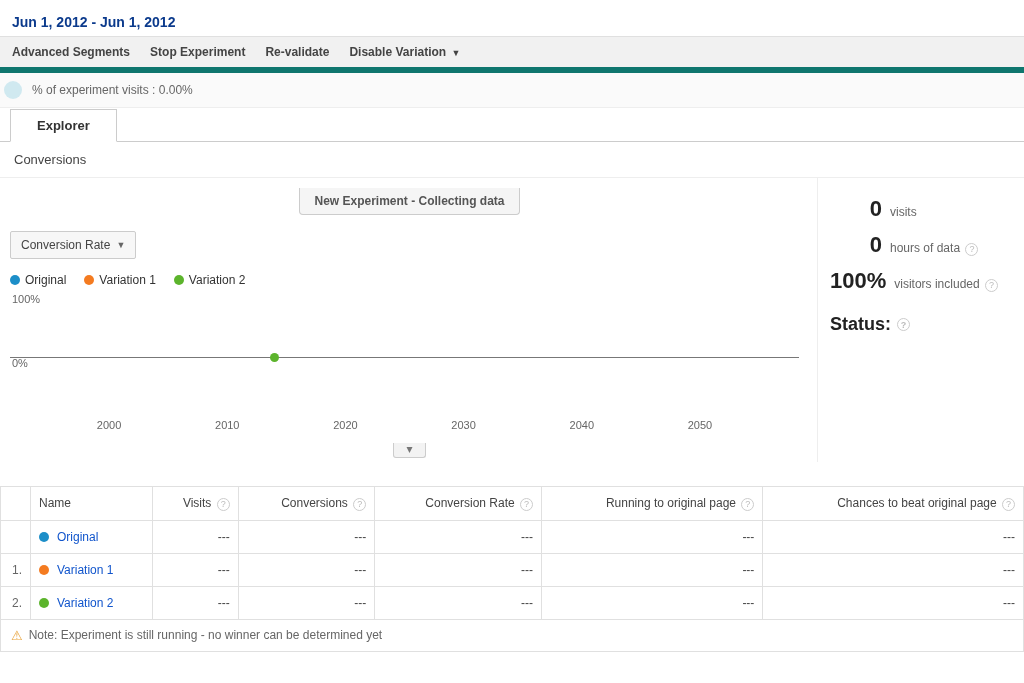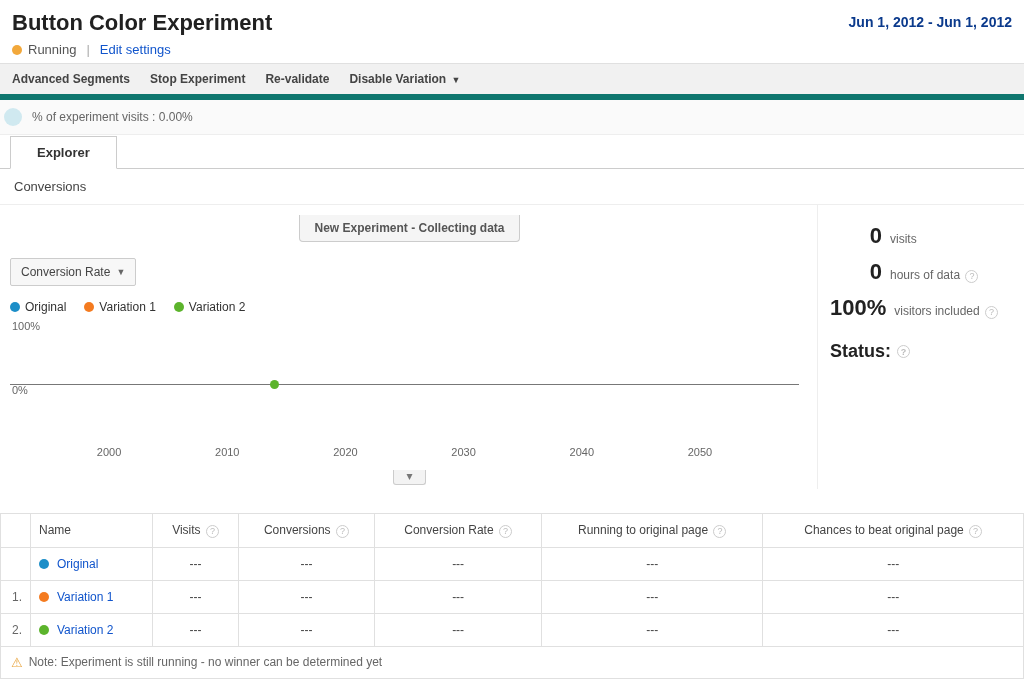--- a/index.html
+++ b/index.html
@@ -52,42 +52,33 @@
 .chev-btn { display: inline-block; border: 1px solid #ccc; border-top: none; background: #f3f3f3; padding: 0 12px 2px; border-radius: 0 0 3px 3px; color: #777; font-size: 12px; cursor: pointer; line-height: 12px; }
 .stat-row { display: flex; align-items: baseline; margin-bottom: 10px; gap: 8px; }
 .stat-num { font-size: 22px; font-weight: bold; color: #222; min-width: 52px; text-align: right; }
 .stat-label { color: #666; font-size: 12px; }
 .help-icon { display: inline-flex; width: 13px; height: 13px; border: 1px solid #ccc; border-radius: 50%; align-items: center; justify-content: center; font-size: 9px; color: #bbb; margin-left: 2px; cursor: help; }
 .status-head { font-size: 18px; font-weight: bold; color: #222; margin-top: 20px; margin-bottom: 4px; display: flex; align-items: center; gap: 4px; }
 .status-msg { font-size: 12px; color: #555; line-height: 1.4; }
 table.data-table { width: 100%; border-collapse: collapse; margin-top: 24px; font-size: 12px; }
 .data-table th, .data-table td { border: 1px solid #e0e0e0; padding: 9px 8px; }
 .data-table th { background: #fff; font-weight: normal; color: #444; text-align: left; position: relative; }
-.data-table th.r, .data-table td.r { text-align: center; }
+.data-table th.r, .data-table td.r { text-align: right; }
 .data-table td { color: #444; }
 .data-table .row-num { width: 30px; text-align: right; color: #666; }
 .name-cell { display: flex; align-items: center; gap: 8px; }
 .name-link { color: #1155cc; cursor: pointer; }
 .table-dot { width: 10px; height: 10px; border-radius: 50%; display: inline-block; }
 .note-row { padding: 8px 10px; font-size: 12px; color: #666; border: 1px solid #e0e0e0; border-top: none; display: flex; align-items: center; gap: 6px; }
 .warn-icon { color: #e8a33b; font-size: 13px; }
 </style>
 </head>
 <body>
 
 <div class="header">
-  <div class="header-left">
-    <h1>Button Color Experiment</h1>
-    <div class="status-row">
-      <span class="status-dot"></span>
-      <span class="status-running">Running</span>
-      <span class="divider">|</span>
-      <span class="link">Edit settings</span>
-    </div>
-  </div>
   <div class="date-range">Jun 1, 2012 - Jun 1, 2012</div>
 </div>
 
 <div class="toolbar">
   <span class="toolbar-item">Advanced Segments</span>
   <span class="toolbar-item">Stop Experiment</span>
   <span class="toolbar-item">Re-validate</span>
   <span class="toolbar-item">
     <span>Disable Variation</span>
     <span class="caret">▼</span>

